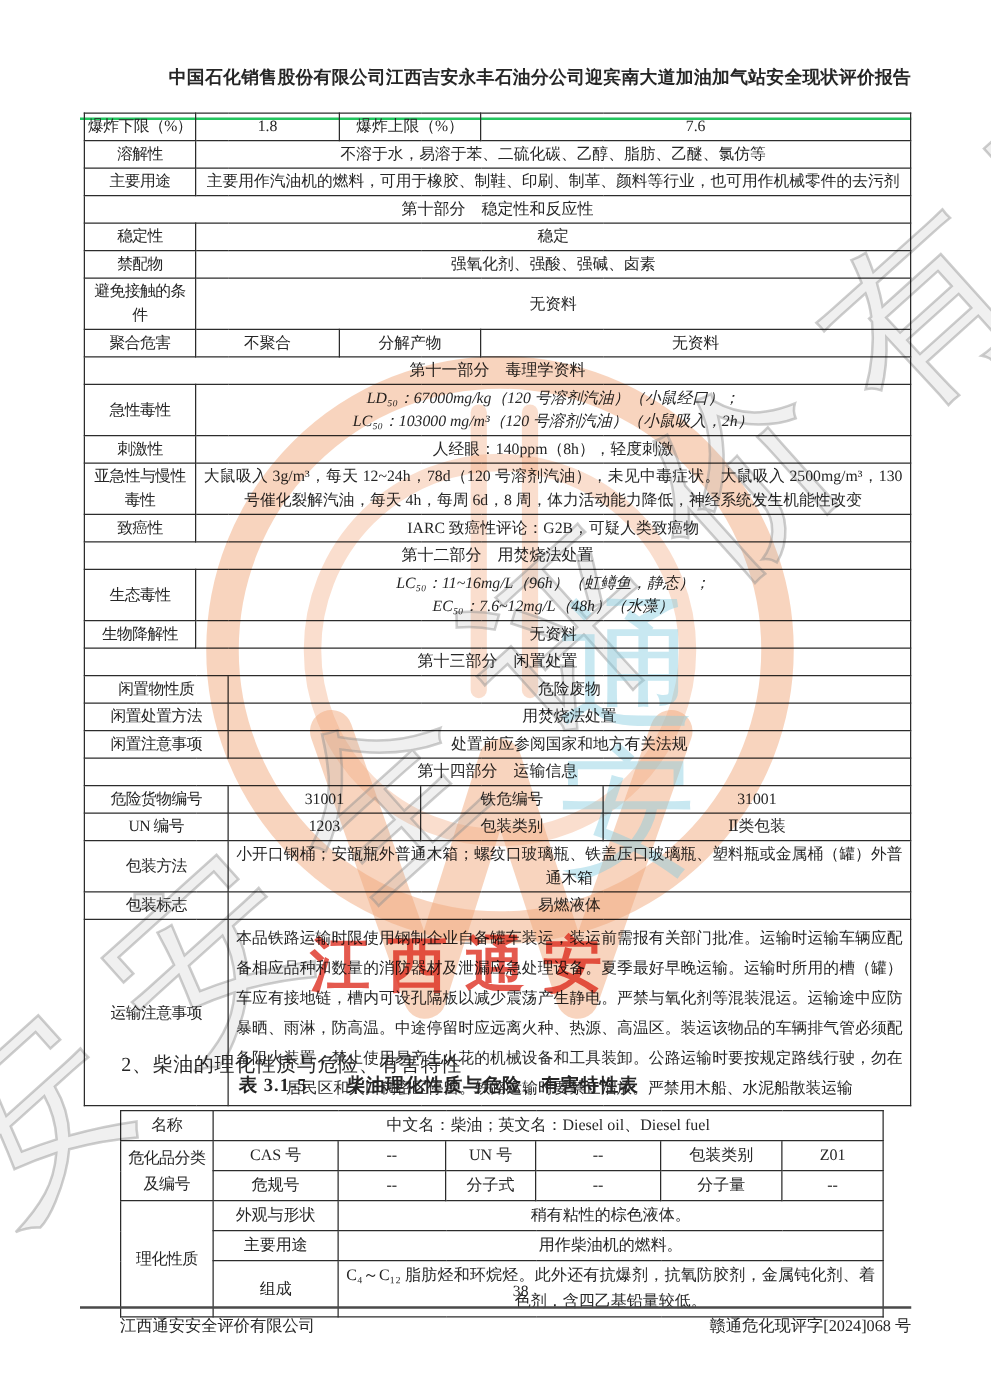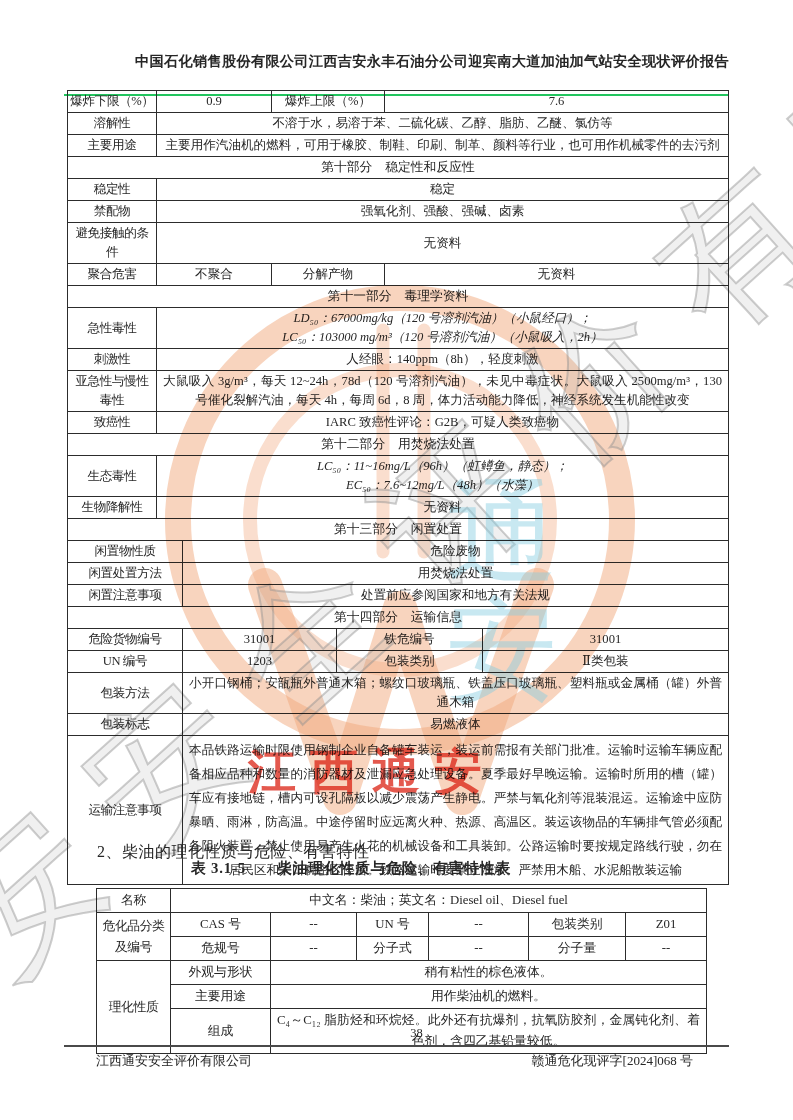--- a/index.html
+++ b/index.html
@@ -45,21 +45,21 @@
   }
   
   .page-number{position:absolute;left:0;top:1026px;width:100%;text-align:center;font-size:12.5px;margin-left:20px;}
   .footer-rule{position:absolute;left:64px;top:1045px;width:665px;border-top:2px solid #4a4a4a;}
   .doc-footer{
     position:absolute;left:64px;top:1052px;width:665px;
     display:flex;justify-content:space-between;
     padding:0;box-sizing:border-box;font-size:13px;
   }
   .doc-footer .f-left{margin-left:32px;}
-  .doc-footer .f-right{margin-right:36px;padding-left:12px;}
+  .doc-footer .f-right{padding-left:12px;}
   
   .wm-layer{position:absolute;inset:0;z-index:2;pointer-events:none;mix-blend-mode:multiply;}
   .wm-gray{
     position:absolute;left:50%;top:50%;
     transform:translate(-50%,-50%) rotate(-42deg);
     white-space:nowrap;font-size:150px;letter-spacing:42px;
     font-family:"Liberation Serif","DejaVu Serif",serif;
     color:rgba(150,150,150,0.14);
     -webkit-text-stroke:2px rgba(145,145,145,0.45);
   }
@@ -104,21 +104,21 @@
         <col style="width:26px">
         <col style="width:89px">
       <col style="width:65px">
         <col style="width:48px">
         <col style="width:98px">
         <col style="width:246px">
     </colgroup>
     <tbody>
         <tr>
           <td colspan="1" class="lbl">爆炸下限（%）</td>
-          <td colspan="2">0.9</td>
+          <td colspan="2">1.8</td>
           <td colspan="2">爆炸上限（%）</td>
           <td colspan="2">7.6</td>
         </tr>
         <tr>
           <td colspan="1" class="lbl">溶解性</td>
           <td colspan="6">不溶于水，易溶于苯、二硫化碳、乙醇、脂肪、乙醚、氯仿等</td>
         </tr>
         <tr>
           <td colspan="1" class="lbl">主要用途</td>
           <td colspan="6" class="p">主要用作汽油机的燃料，可用于橡胶、制鞋、印刷、制革、颜料等行业，也可用作机械零件的去污剂</td>

